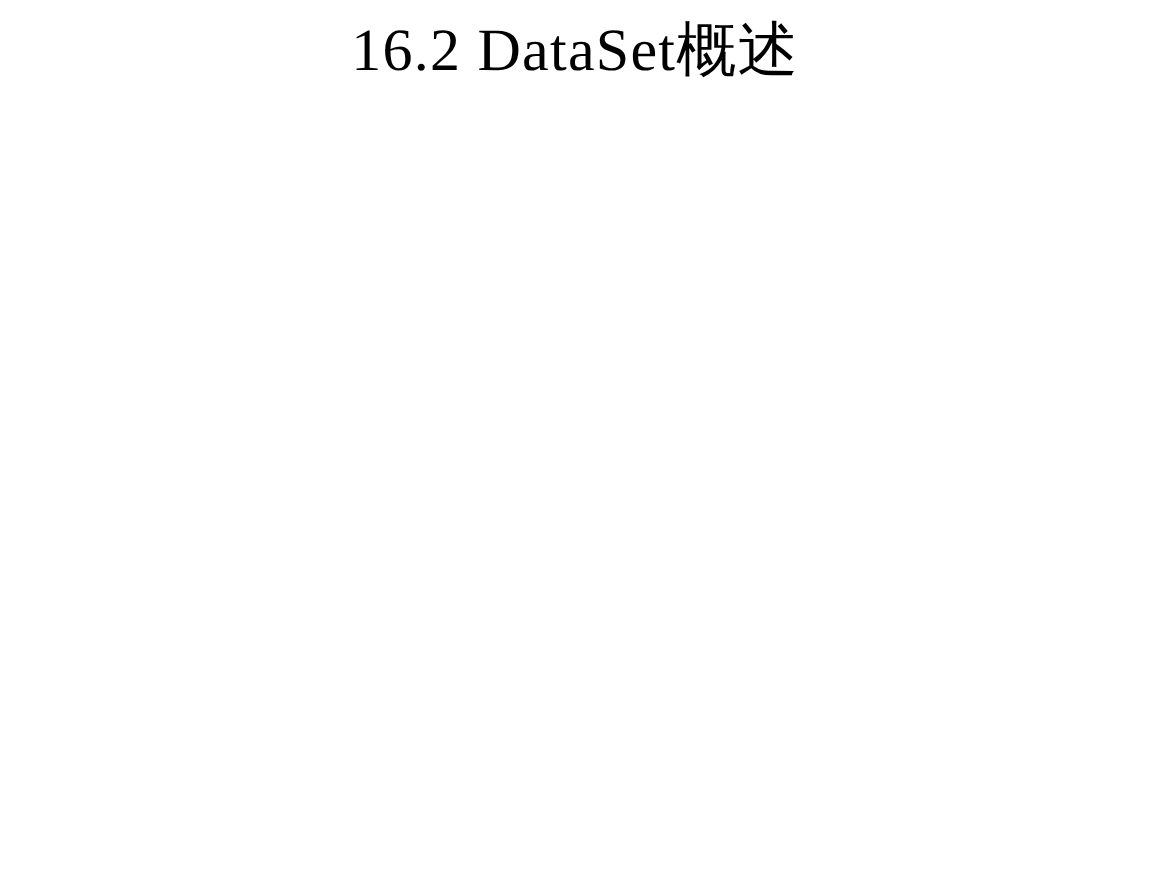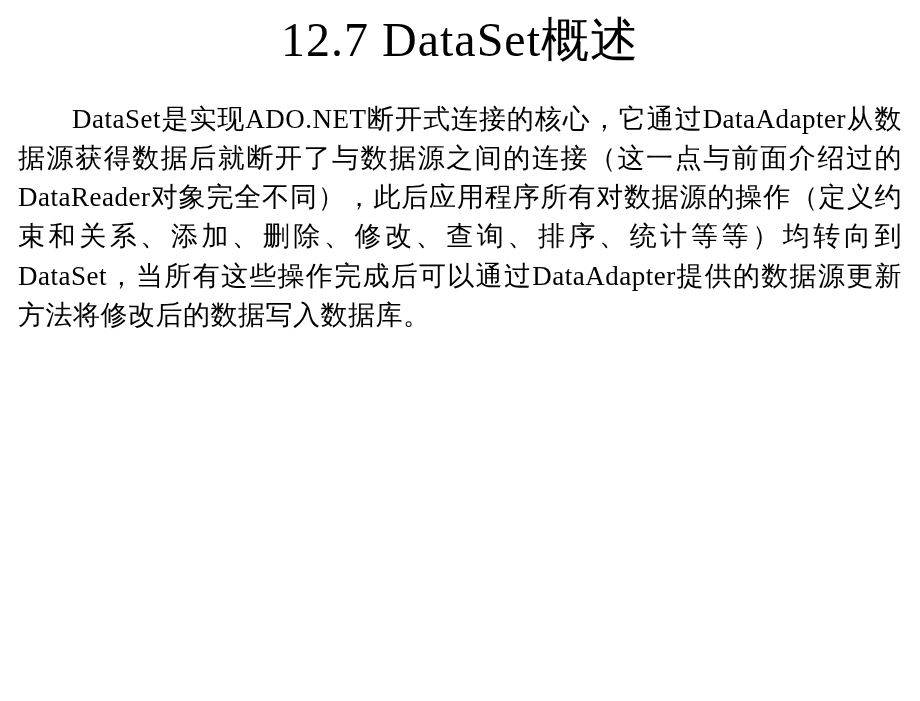--- a/index.html
+++ b/index.html
@@ -45,15 +45,14 @@
       padding-right: 18px;
       text-align: justify;
       text-indent: 2em;
       letter-spacing: 0.5px;
     }
   </style>
 </head>
 <body>
 
 <div class="slide">
-  <h1 class="title">12.7  DataSet概述</h1>
-  <p class="body-text">DataSet是实现ADO.NET断开式连接的核心，它通过DataAdapter从数据源获得数据后就断开了与数据源之间的连接（这一点与前面介绍过的DataReader对象完全不同），此后应用程序所有对数据源的操作（定义约束和关系、添加、删除、修改、查询、排序、统计等等）均转向到DataSet，当所有这些操作完成后可以通过DataAdapter提供的数据源更新方法将修改后的数据写入数据库。</p>
+  <h1 class="title">16.2  DataSet概述</h1>
 </div>
 
 </body></html>

